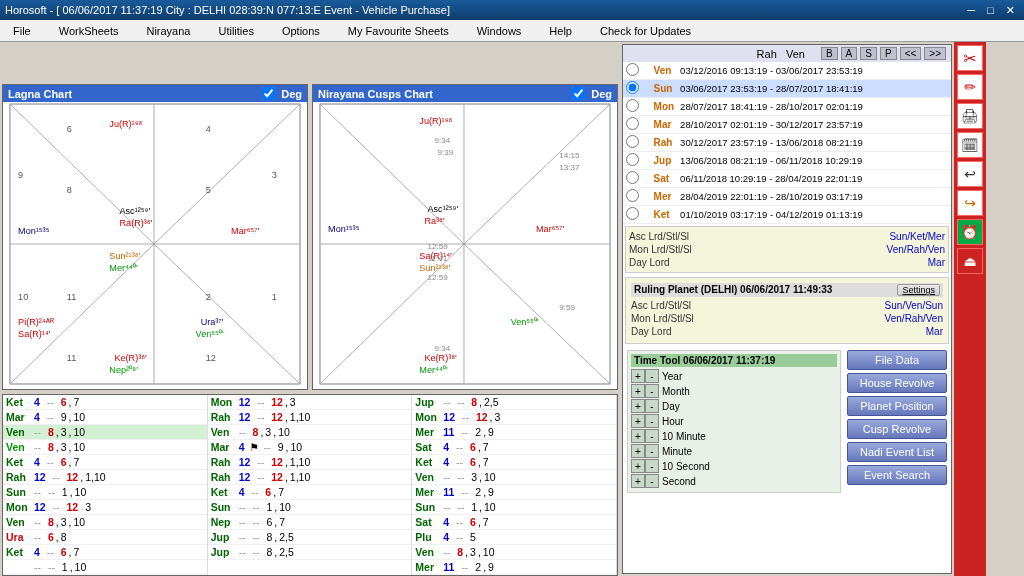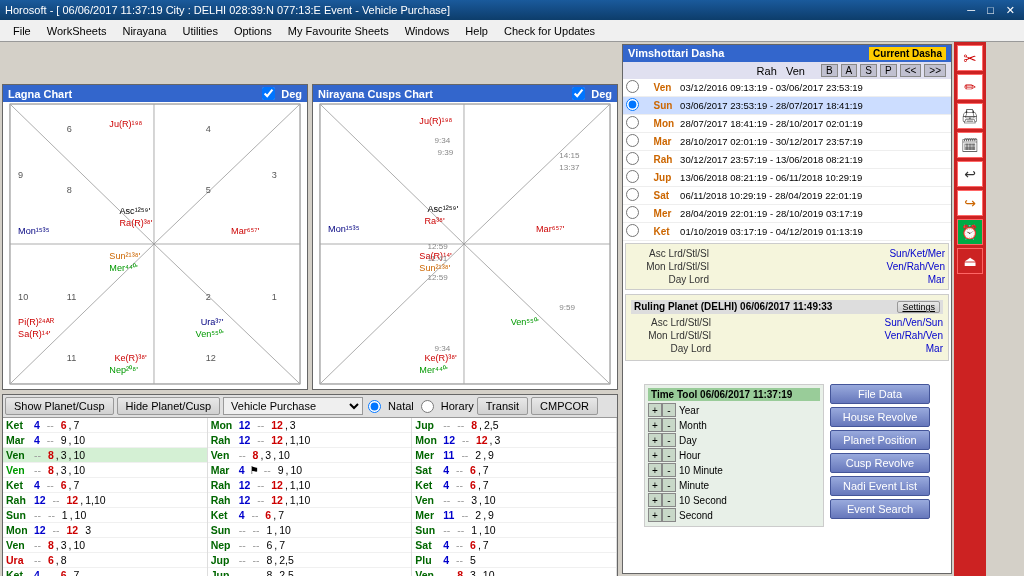--- a/index.html
+++ b/index.html
@@ -24,20 +24,21 @@
     }
     
     
     #menu-bar {
       background: #f0f0f0;
       border-bottom: 1px solid #999;
       display: flex;
       align-items: center;
       height: 22px;
       padding: 0 5px;
+      gap: 12px;
     }
     .menu-item {
       padding: 2px 8px;
       font-size: 11px;
       cursor: pointer;
       color: #000;
     }
     
     
     #main-content {
@@ -234,21 +235,21 @@
       margin-bottom: 2px;
     }
     
     .ruling-row {
       display: flex;
       justify-content: space-between;
       font-size: 10px;
       padding: 1px 0;
     }
     
-    .ruling-label { color: #333; width: 80px; text-align: right; }
+    .ruling-label { color: #333; width: 80px; }
     .ruling-value { color: #0000cc; }
     
     #time-tool {
       background: #e8f0e8;
       border: 1px solid #ccc;
       margin: 2px;
       padding: 3px;
     }
     
     .time-tool-header {
@@ -465,35 +466,20 @@
             <text x="108" y="157" font-size="8" fill="#888">11:41</text>
             <text x="108" y="175" font-size="8" fill="#888">12:59</text>
             <text x="238" y="205" font-size="8" fill="#888">9:59</text>
             <text x="115" y="245" font-size="8" fill="#888">9:34</text>
           </svg>
         </div>
       </div>
     </div>
 
     <div id="bottom-panel">
-      <div id="bottom-toolbar">
-        <button class="toolbar-btn">Show Planet/Cusp</button>
-        <button class="toolbar-btn">Hide Planet/Cusp</button>
-        <select class="toolbar-select">
-          <option>Vehicle Purchase</option>
-        </select>
-        <div class="radio-group">
-          <input type="radio" name="charttype" id="natal" checked="" style="">
-          <label for="natal">Natal</label>
-          <input type="radio" name="charttype" id="horary" style="">
-          <label for="horary">Horary</label>
-        </div>
-        <button class="toolbar-btn">Transit</button>
-        <button class="toolbar-btn">CMPCOR</button>
-      </div>
 
       <div id="planet-data">
 
         <div class="planet-column">
           <div class="planet-row">
             <span class="planet-name">Ket</span>
             <span class="planet-val"><span class="num-blue">4</span>&nbsp;<span class="dash">--</span>&nbsp;<span class="num-red">6</span>,<span>7</span></span>
           </div>
           <div class="planet-row">
             <span class="planet-name">Mar</span>
@@ -637,24 +623,20 @@
             <span class="planet-name">Mer</span>
             <span class="planet-val"><span class="num-blue">11</span>&nbsp;<span class="dash">--</span>&nbsp;<span>2</span>,<span>9</span></span>
           </div>
         </div>
       </div>
     </div>
   </div>
 
   <div id="right-panel" style="overflow-y:auto;">
 
-    <div id="dasha-header">
-      <span>Vimshottari Dasha</span>
-      <span style="background:#ffcc00;color:#000;padding:1px 4px;font-size:10px;">Current Dasha</span>
-    </div>
 
     <div id="dasha-controls">
       <span>Rah &nbsp; Ven</span>
       <span style="margin-left:10px;"></span>
       <button class="nav-btn">B</button>
       <button class="nav-btn">A</button>
       <button class="nav-btn">S</button>
       <button class="nav-btn">P</button>
       <button class="nav-btn">&lt;&lt;</button>
       <button class="nav-btn">&gt;&gt;</button>
@@ -737,21 +719,21 @@
       <div class="ruling-row">
         <span class="ruling-label">Mon Lrd/Stl/Sl</span>
         <span class="ruling-value">Ven/Rah/Ven</span>
       </div>
       <div class="ruling-row">
         <span class="ruling-label">Day Lord</span>
         <span class="ruling-value">Mar</span>
       </div>
     </div>
 
-    <div style="display:flex; gap:2px; margin:19px;">
+    <div style="display:flex; gap:2px; margin:2px;">
 
       <div id="time-tool" style="flex:1;">
         <div class="time-tool-header">
           <span>Time Tool 06/06/2017 11:37:19</span>
         </div>
 
         <div class="time-row">
           <div class="pm-btn">+</div>
           <div class="pm-btn">-</div>
           <span class="time-label">Year</span>

